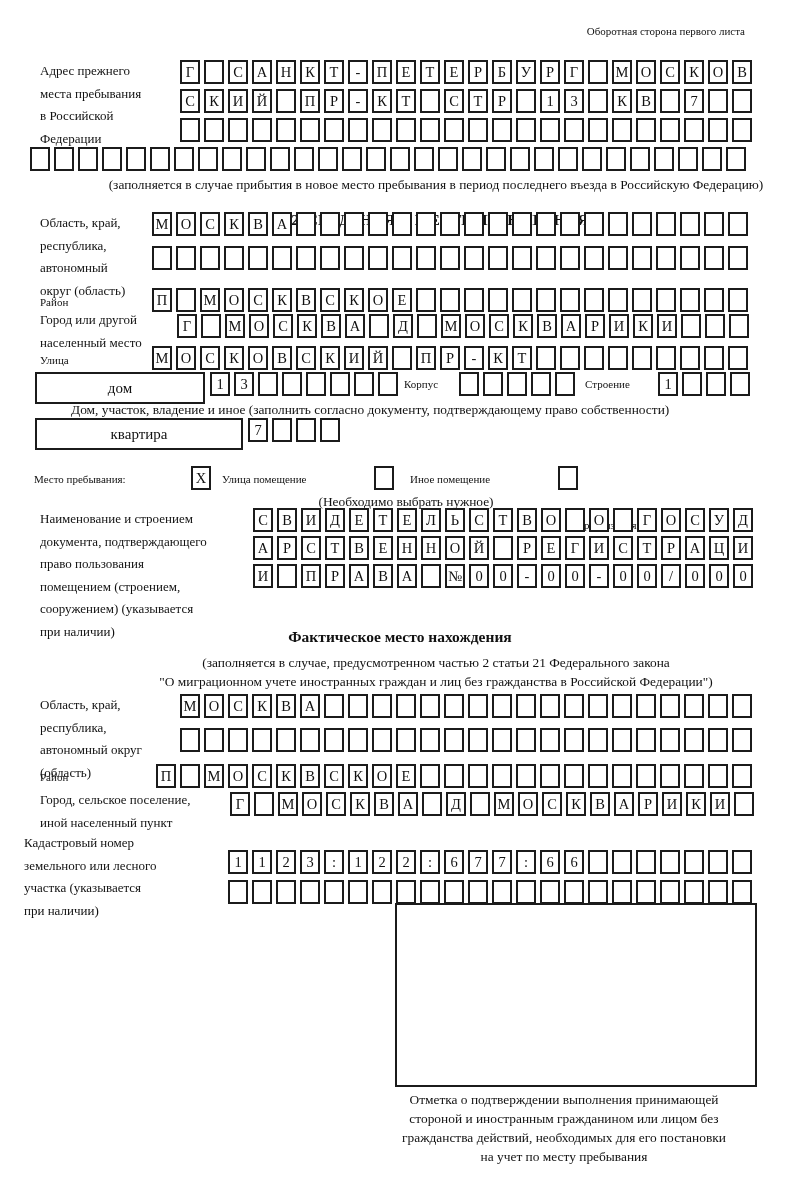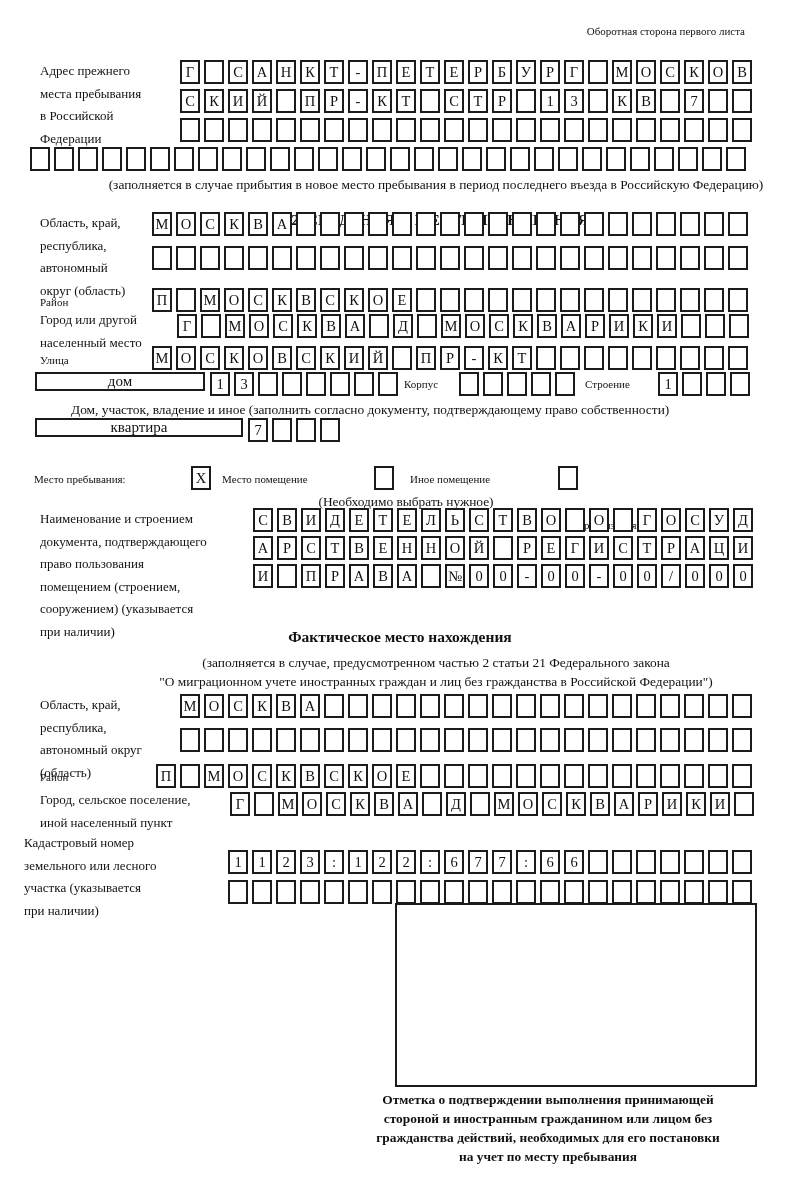--- a/index.html
+++ b/index.html
@@ -8,21 +8,21 @@
   .abs{position:absolute;}
   .lbl{font-size:11px;line-height:22px;white-space:nowrap;}
   .lbl-lines div{font-size:13px;line-height:22.5px;white-space:nowrap;}
   .cap{font-size:13.4px;line-height:19px;white-space:nowrap;margin-left:36px;}
   .cap-center{text-align:center;width:800px;left:0;}
   .hdr{font-weight:bold;font-size:15.5px;}
   .boxrow{display:flex;}
   .cb{flex:none;width:20px;height:24px;border:2px solid #1b1b1b;margin-right:4px;
       box-sizing:border-box;display:flex;align-items:center;justify-content:center;
       font-size:14.5px;background:#fff;}
-  .widebox{border:2px solid #1b1b1b;height:19px;box-sizing:border-box;
+  .widebox{border:2px solid #1b1b1b;height:32px;box-sizing:border-box;
       display:flex;align-items:center;justify-content:center;font-size:15px;background:#fff;}
   .stamp{border:2px solid #1b1b1b;background:#fff;}
   .tc{text-align:center;}
 </style>
 </head>
 <body>
 
 <div class="page">
 
   <div class="abs lbl" style="right:55px;top:20px;">Оборотная сторона первого листа</div>
@@ -332,21 +332,21 @@
   </div>
   <div class="abs boxrow" style="left:248px;top:418px;">
       <span class="cb">7</span>
       <span class="cb"></span>
       <span class="cb"></span>
       <span class="cb"></span>
     </div>
 
   <div class="abs lbl" style="left:34px;top:468px;">Место пребывания:</div>
   <span class="abs cb" style="left:191px;top:466px;">X</span>
-  <div class="abs lbl" style="left:222px;top:468px;">Место помещение</div>
+  <div class="abs lbl" style="left:222px;top:468px;">Улица помещение</div>
   <span class="abs cb" style="left:374px;top:466px;"></span>
   <div class="abs lbl" style="left:410px;top:468px;">Иное помещение</div>
   <span class="abs cb" style="left:558px;top:466px;"></span>
   <div class="abs lbl" style="left:576px;top:468px;margin-top:46px;">Организация</div>
   <div class="abs cap tc" style="left:150px;top:492px;width:440px;">(Необходимо выбрать нужное)</div>
 
   <div class="abs lbl-lines" style="left:40px;top:508px;">
       <div>Наименование и строением</div>
       <div>документа, подтверждающего</div>
       <div>право пользования</div>
@@ -594,20 +594,20 @@
       <span class="cb"></span>
       <span class="cb"></span>
       <span class="cb"></span>
       <span class="cb"></span>
       <span class="cb"></span>
       <span class="cb"></span>
       <span class="cb"></span>
     </div>
 
   <div class="abs stamp" style="left:395px;top:903px;width:358px;height:180px;"></div>
-  <div class="abs cap tc" style="left:284px;top:1090px;width:456px;font-weight:bold;">
+  <div class="abs cap tc" style="left:300px;top:1090px;width:456px;">
       <div>Отметка о подтверждении выполнения принимающей</div>
       <div>стороной и иностранным гражданином или лицом без</div>
       <div>гражданства действий, необходимых для его постановки</div>
       <div>на учет по месту пребывания</div>
     </div>
 
 </div>
 
 </body></html>

